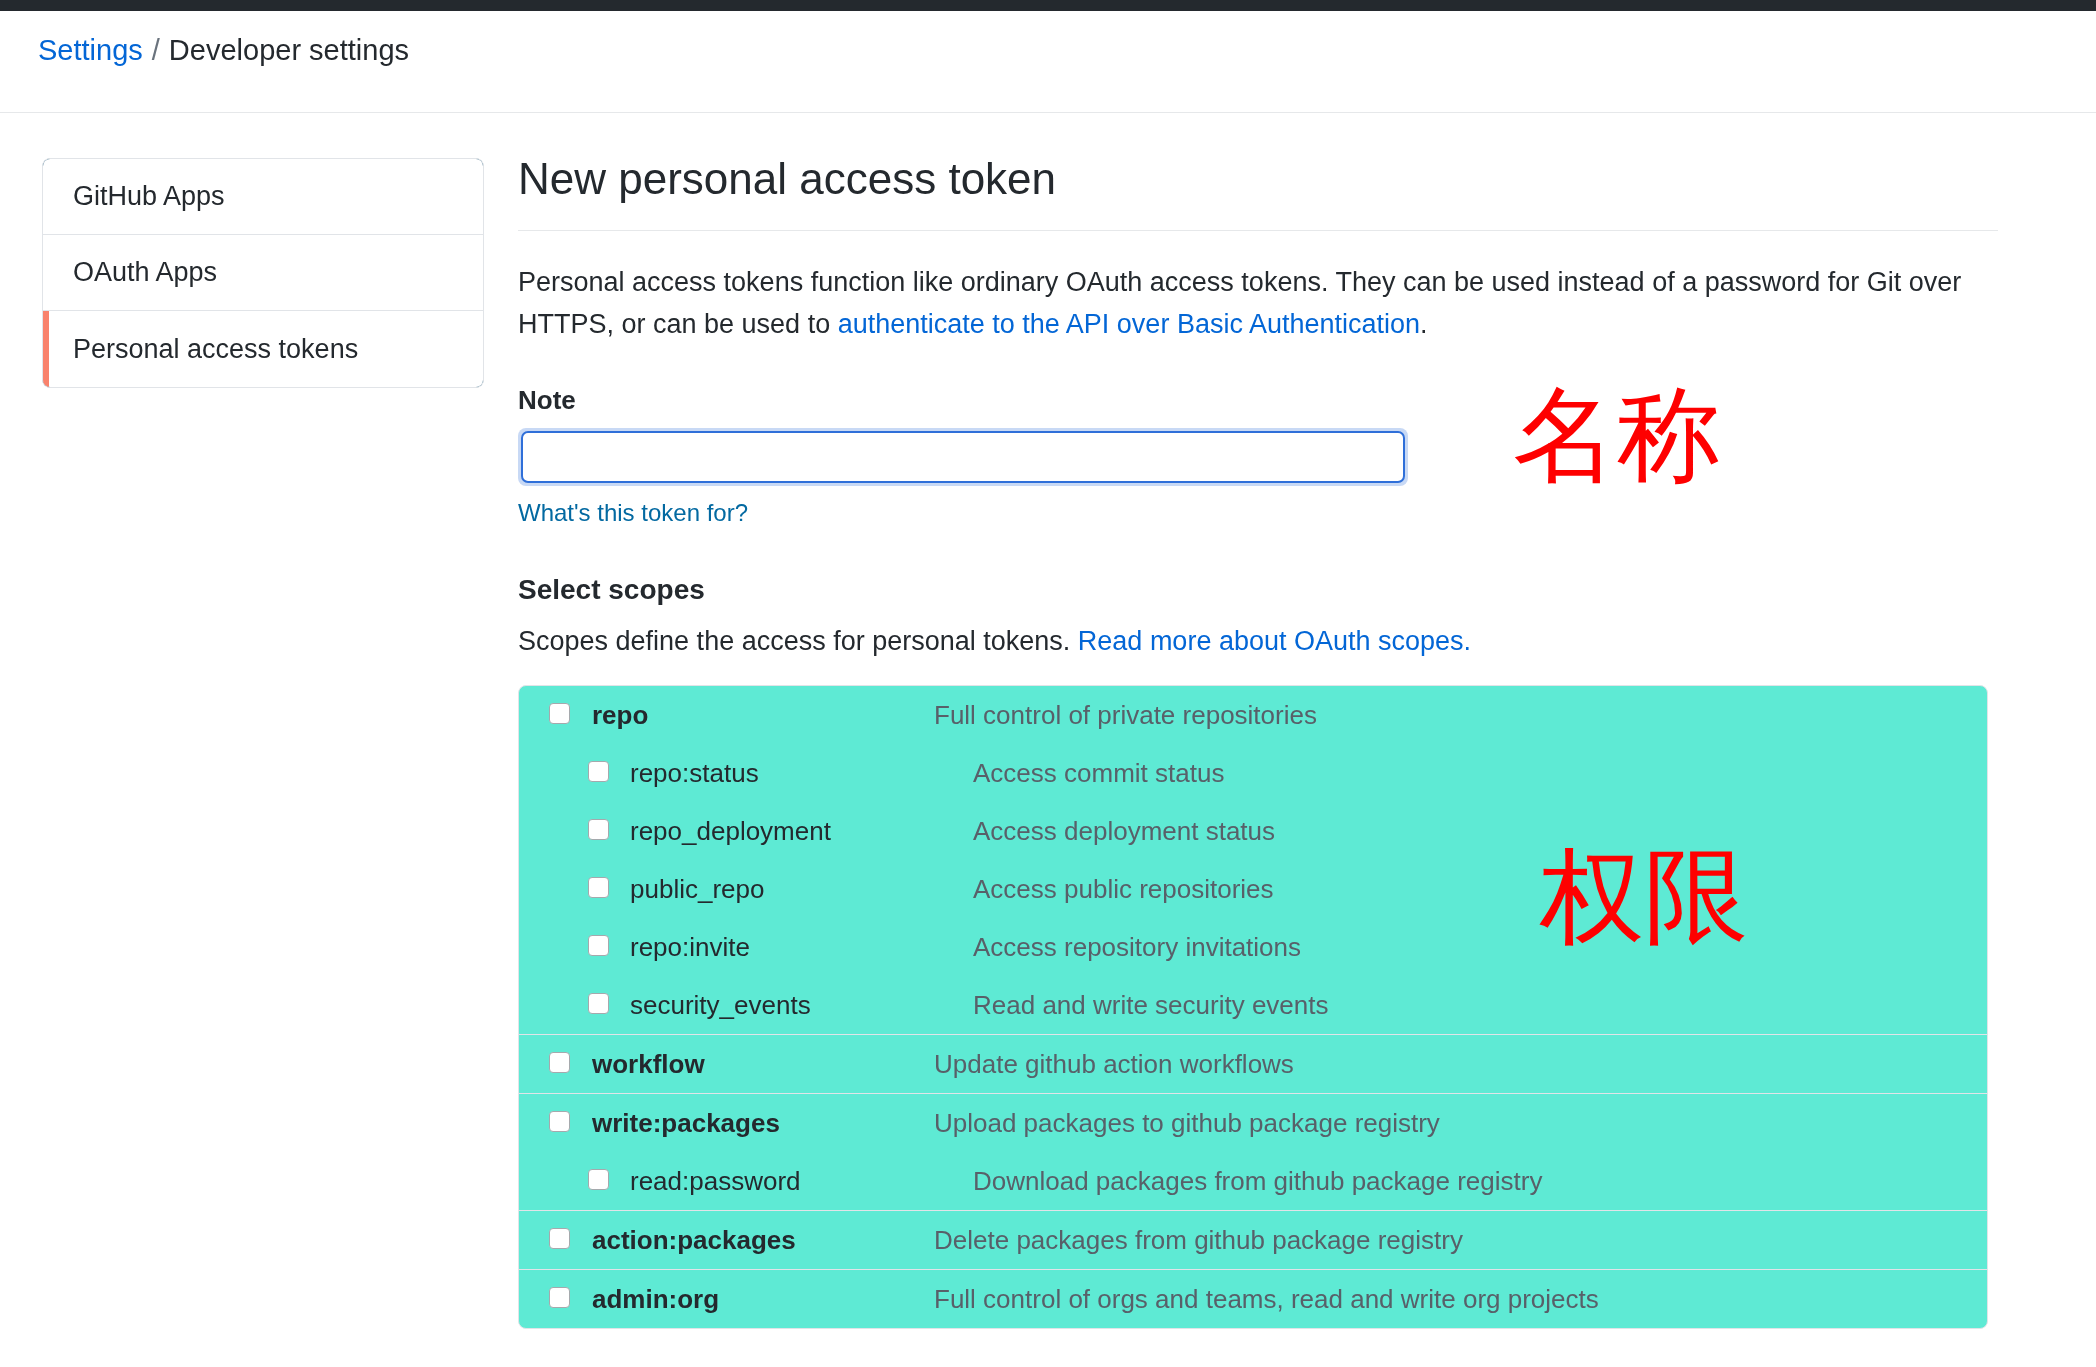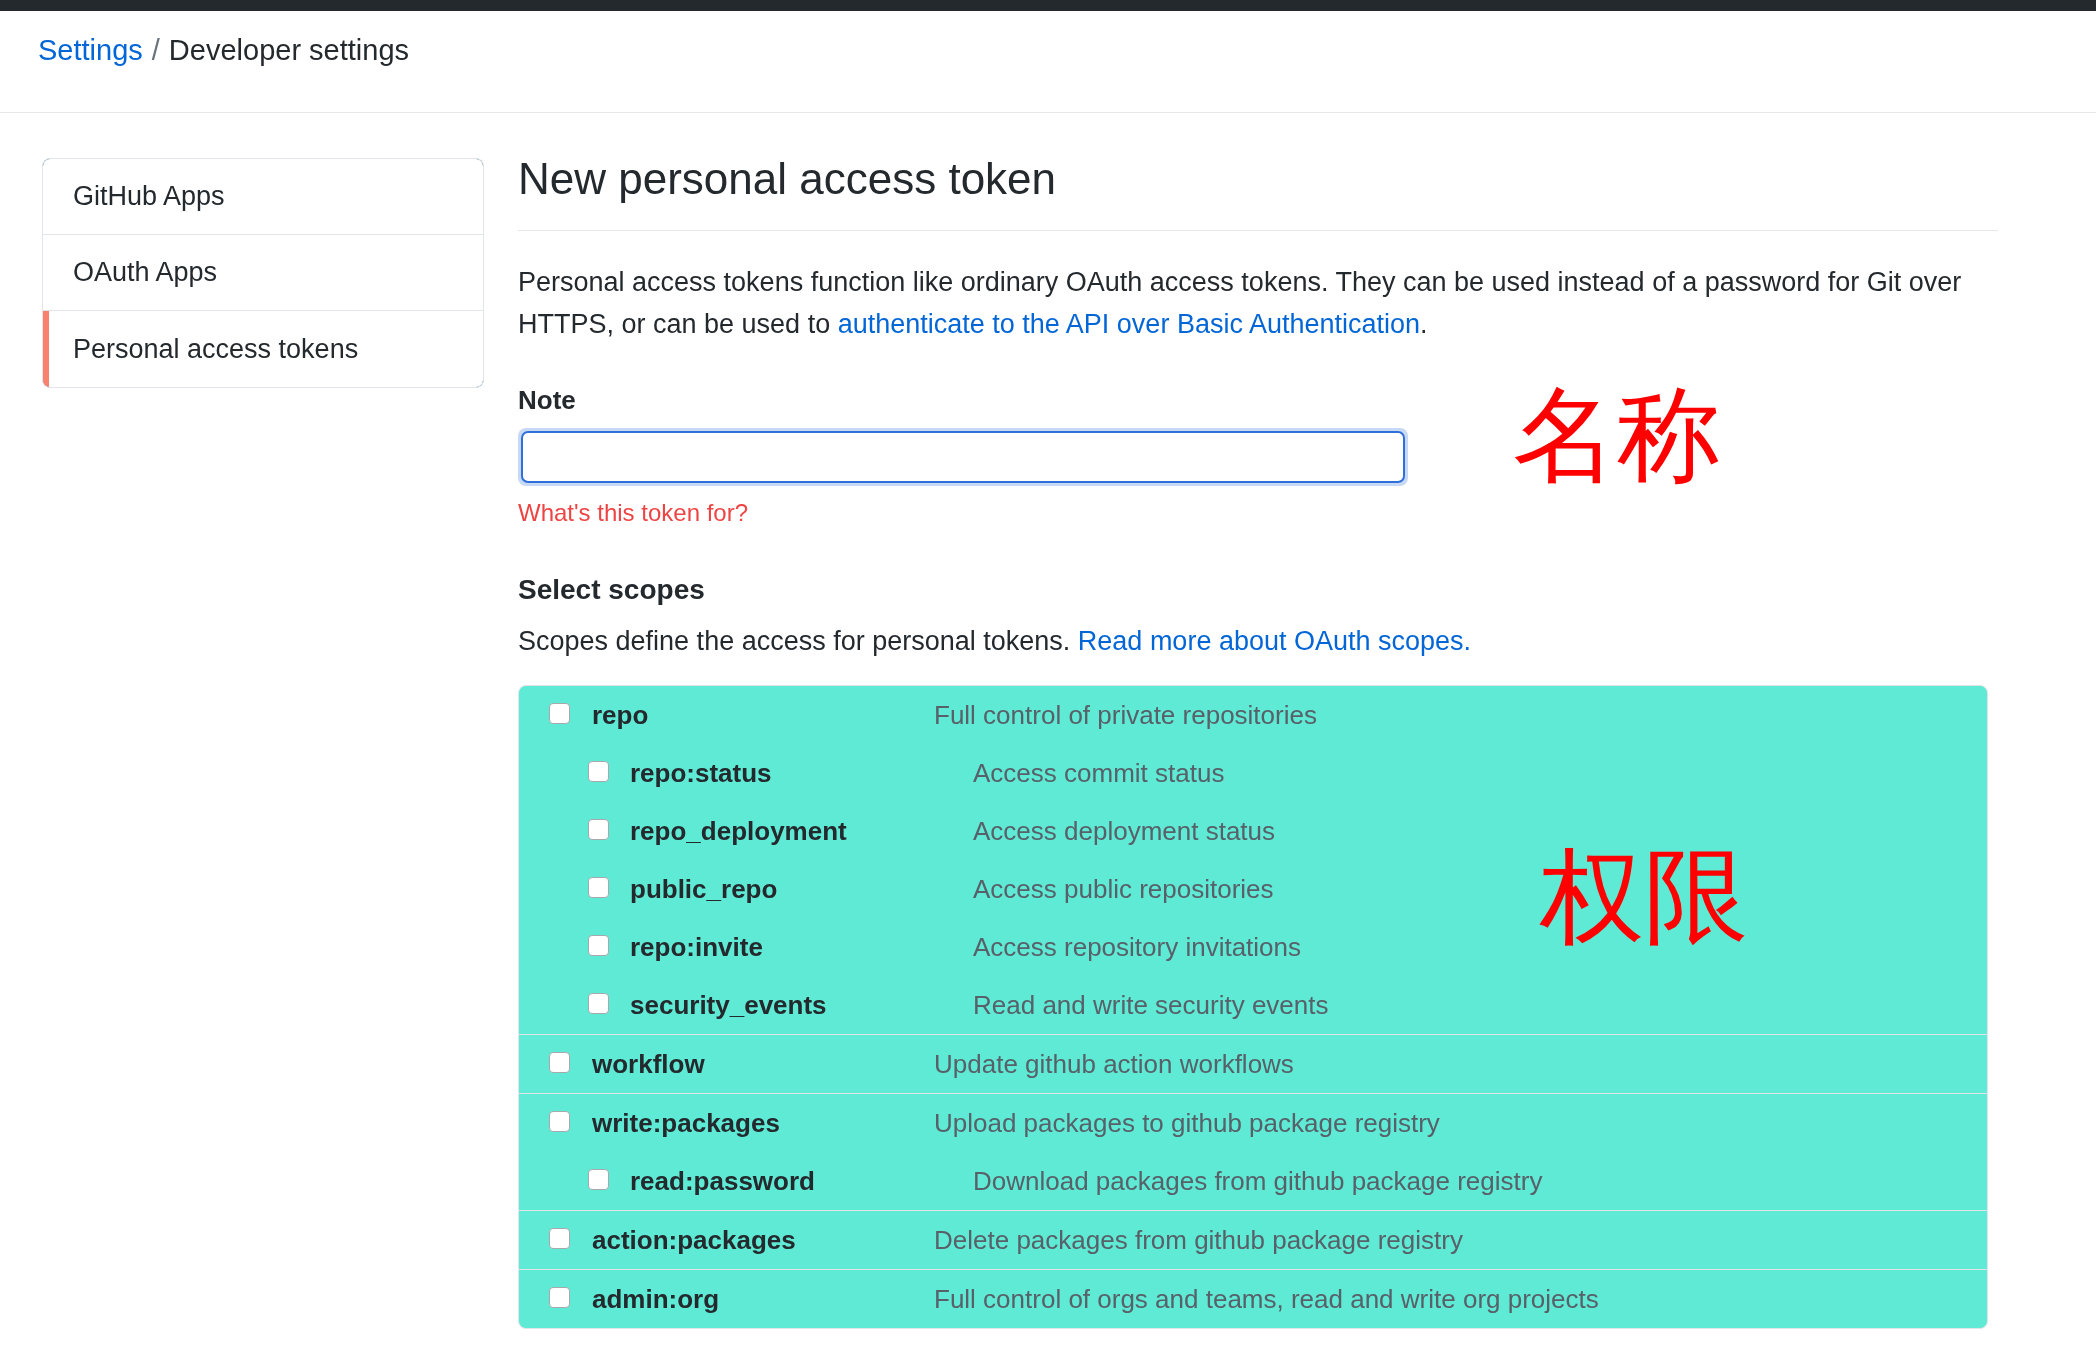--- a/index.html
+++ b/index.html
@@ -120,21 +120,21 @@
     background: #fff;
     font-size: 25px;
     font-family: "Liberation Sans", sans-serif;
     color: #24292e;
     padding: 0 14px;
     outline: none;
     caret-color: #24292e;
   }
   .note-help {
     font-size: 24px;
-    color: #ef4444;
+    color: #0369a1;
     margin-top: 13px;
   }
 
   .section-title {
     font-size: 28px;
     font-weight: bold;
     color: #24292e;
     margin-top: 47px;
     margin-bottom: 20px;
   }
@@ -176,21 +176,21 @@
   }
 
   .scope-name {
     font-size: 26px;
     color: #24292e;
     margin-left: 22px;
     width: 342px;
     line-height: 40px;
   }
   .scope-row.parent .scope-name { font-weight: bold; }
-  .scope-row.child .scope-name { font-weight: 700; margin-left: 21px; width: 343px; }
+  .scope-row.child .scope-name { font-weight: 400; margin-left: 21px; width: 343px; }
 
   .scope-desc {
     font-size: 26px;
     color: #586069;
     line-height: 40px;
     white-space: nowrap;
   }
   .scope-row.child .scope-desc { margin-left: 0; }
 
   

